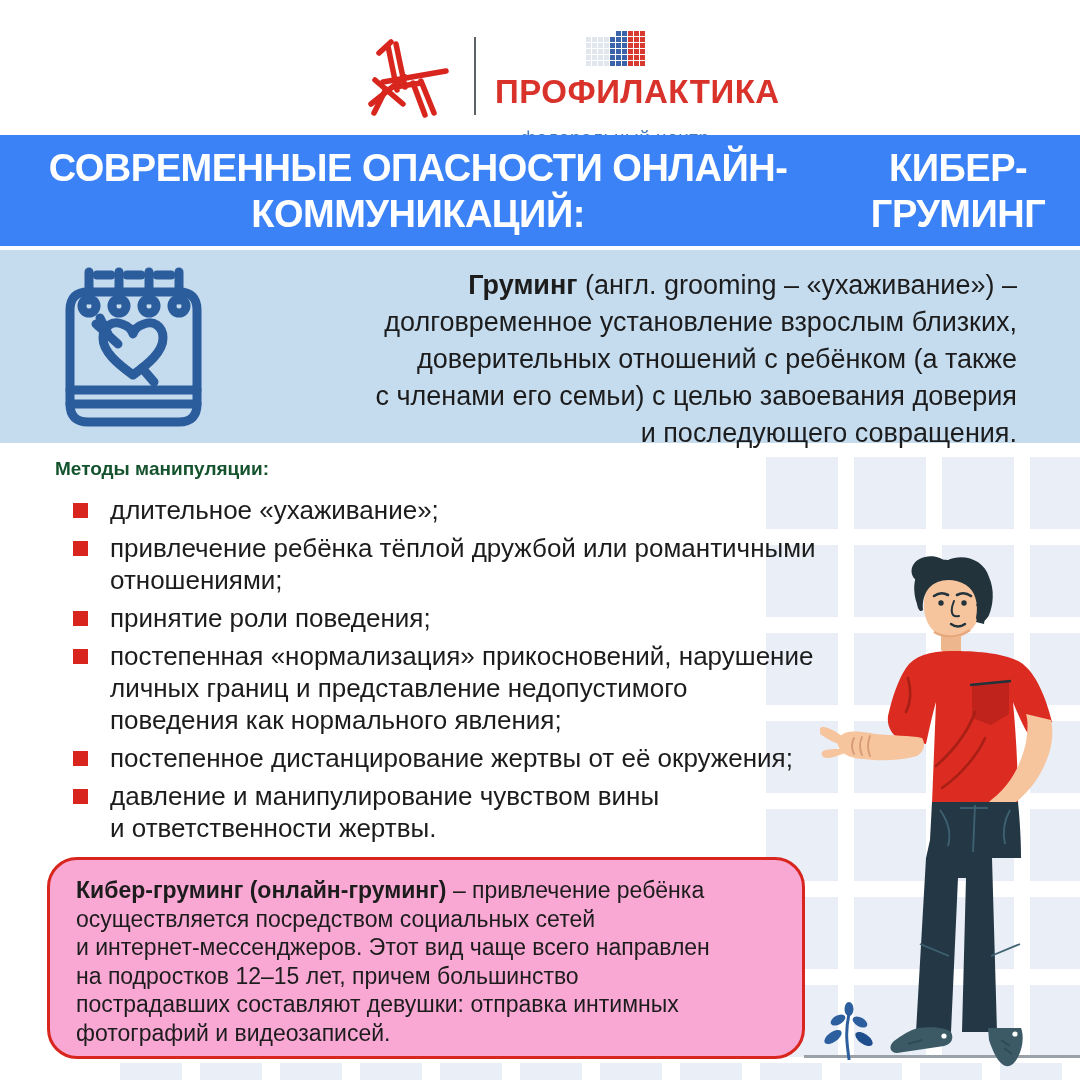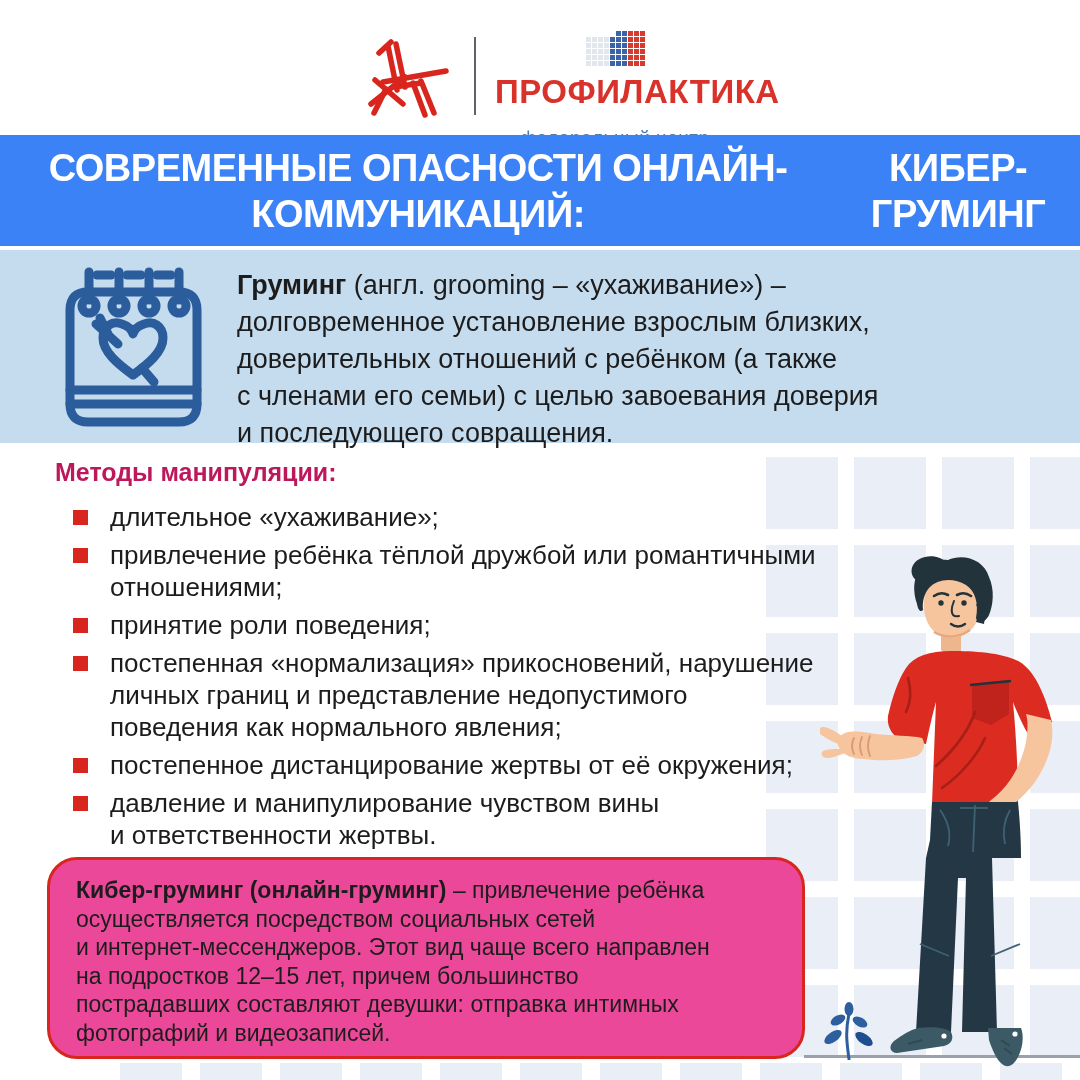--- a/index.html
+++ b/index.html
@@ -19,34 +19,34 @@
   .logo-grid .c{width:4.5px;height:4.5px;}
   .logo-grid .g{background:#e2e6ed;} .logo-grid .b{background:#3a63a9;} .logo-grid .r{background:#d83a30;}
   .logo-grid .e{background:transparent;}
   .logo-title{margin-top:46px;font-size:33px;font-weight:800;color:#d8322b;letter-spacing:.5px;}
   .logo-subtitle{margin-top:16px;font-size:19px;color:#4a7cb8;letter-spacing:.5px;}
   
   .banner{position:absolute;left:0;top:135px;width:1080px;height:111px;background:#3b82f6;z-index:2;
     display:flex;flex-direction:row;align-items:center;justify-content:center;}
   .banner .line{color:#fff;font-weight:800;font-size:38px;letter-spacing:-.5px;line-height:46px;text-align:center;}
   
-  .def-panel{position:absolute;left:0;top:250px;width:1080px;height:193px;background:#c5dbee;z-index:2;}
+  .def-panel{position:absolute;left:0;top:250px;width:1080px;height:193px;background:#c5dbee;z-index:2;text-align:right;}
   .notepad{position:absolute;left:56px;top:14px;}
   .def-text{position:absolute;left:237px;top:17px;width:780px;font-size:27px;line-height:37px;
     white-space:pre-line;color:#1c1c1c;margin:0;}
   .def-text b{font-weight:800;}
   
   .methods{position:absolute;left:55px;top:458px;width:840px;z-index:2;}
-  .methods-heading{font-size:25px;font-weight:800;margin:0 0 14px 0;color:#be185d;}
+  .methods-heading{font-size:19px;font-weight:800;margin:0 0 14px 0;color:#14532d;}
   .methods-list{list-style:none;margin:12px;padding:0;}
   .method-item{display:flex;align-items:flex-start;margin:0 0 6px 0;}
   .bullet{flex:0 0 15px;width:15px;height:15px;background:#d8261e;margin:9px 22px 0 6px;}
   .mtext{font-size:26px;line-height:32px;white-space:pre-line;color:#1c1c1c;}
   
-  .callout{position:absolute;left:47px;top:857px;width:758px;height:202px;background:#ec4899;
+  .callout{position:absolute;left:47px;top:857px;width:758px;height:202px;background:#f9a8d4;
     border:3px solid #d8261e;border-radius:30px;box-sizing:border-box;z-index:4;padding:16px 26px;}
   .callout-text{margin:0;font-size:23px;line-height:28.5px;white-space:pre-line;color:#1c1c1c;}
   .callout-text b{font-weight:800;}
   
   .ground-line{position:absolute;left:804px;top:1055px;width:276px;height:3px;background:#9aa1a8;z-index:1;}
   .plant{position:absolute;left:818px;top:1000px;z-index:3;}
   .man{position:absolute;left:820px;top:552px;z-index:3;}
 </style>
 </head>
 <body>

